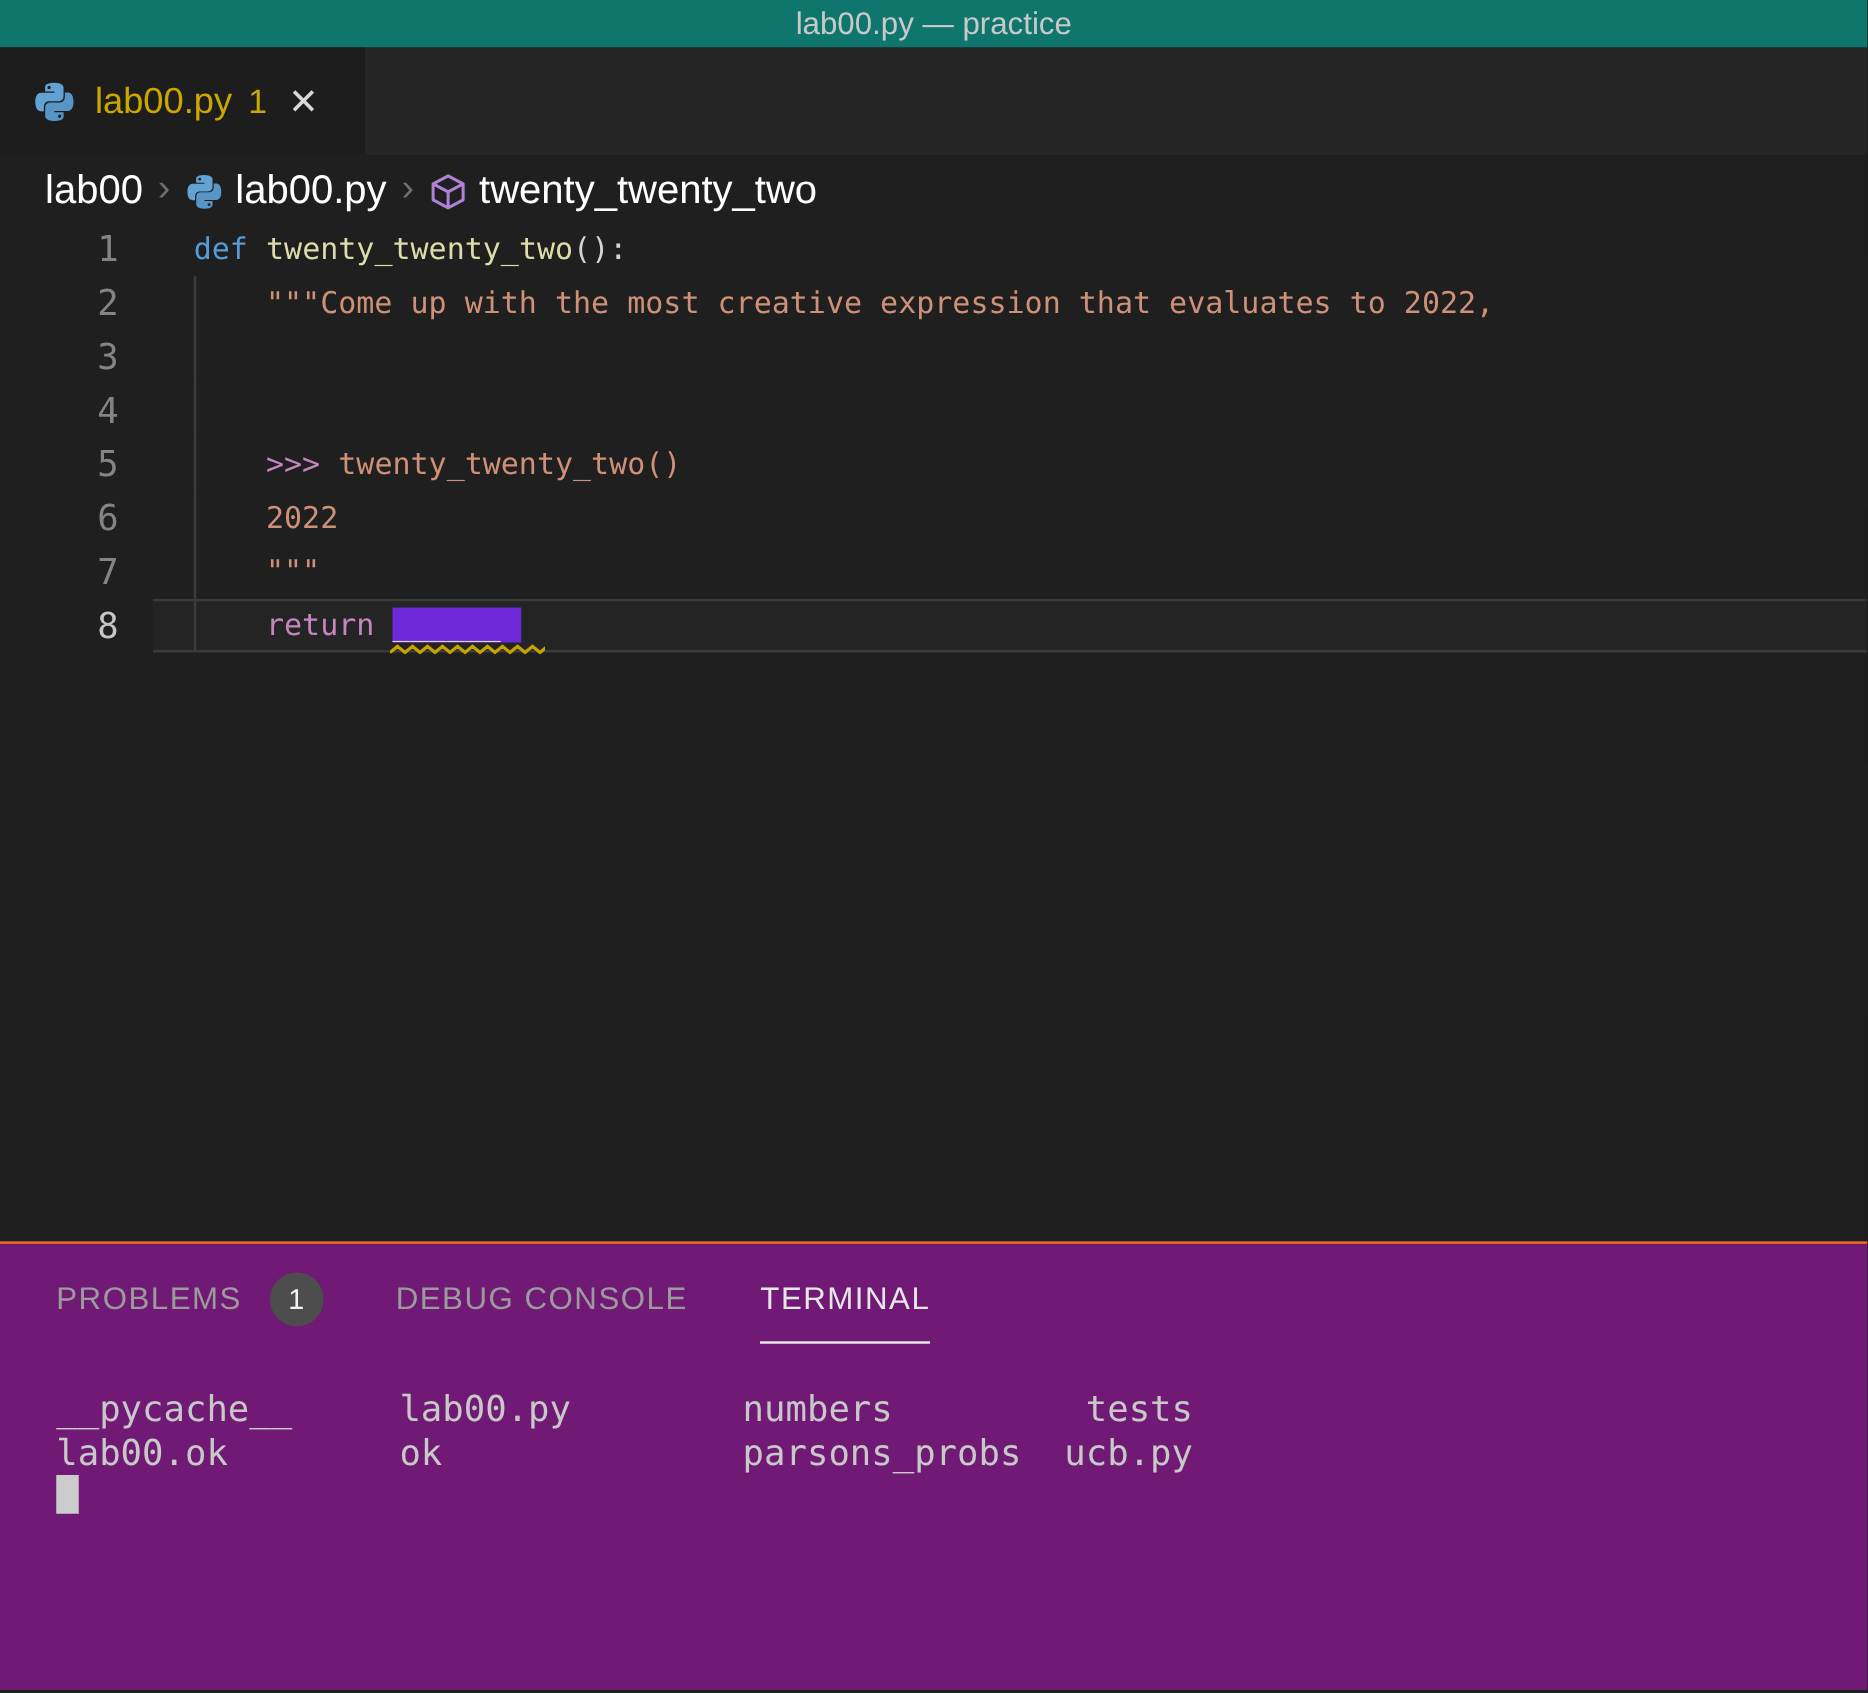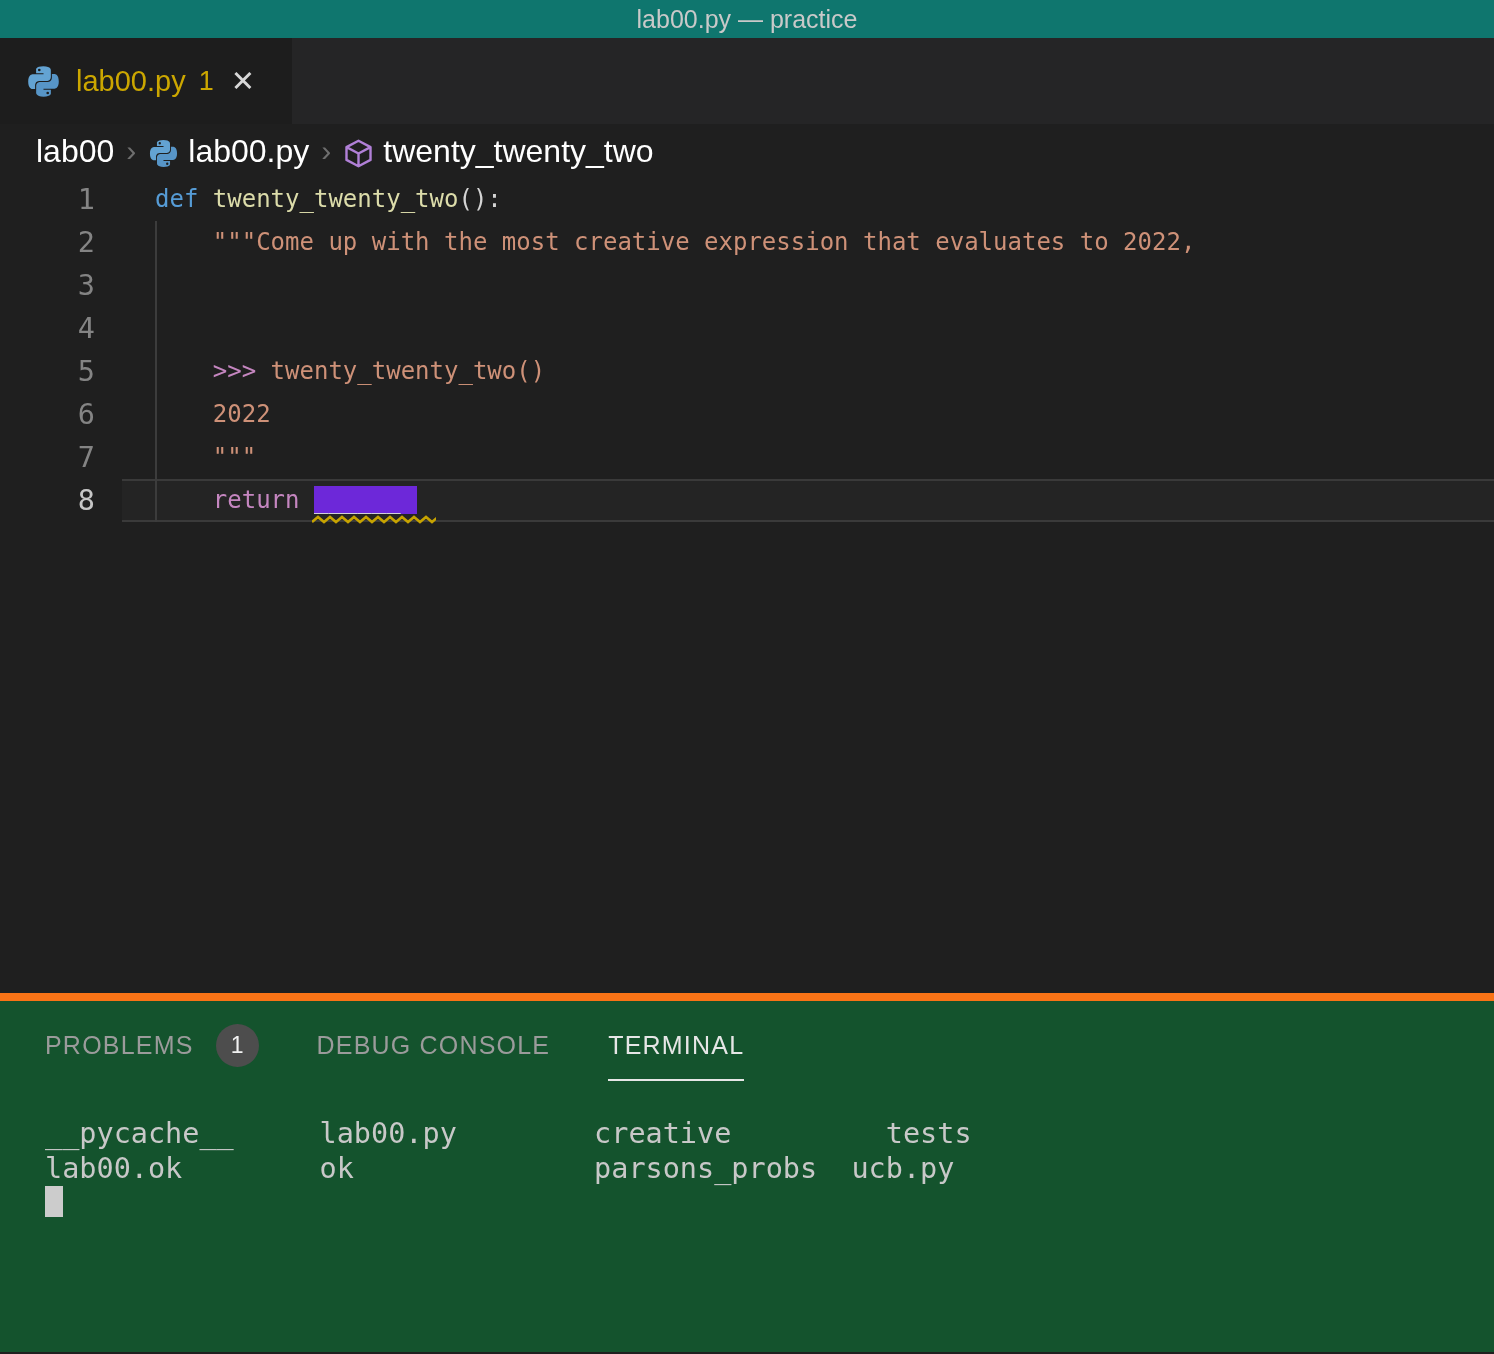--- a/index.html
+++ b/index.html
@@ -39,21 +39,21 @@
   .tok-kw  { color:#569cd6; }
   .tok-fn  { color:#dcdcaa; }
   .tok-pu  { color:#d4d4d4; }
   .tok-st  { color:#ce9178; }
   .tok-kw2 { color:#c586c0; }
   .tok-pl  { color:#d4d4d4; }
   .tok-blank { background:#6d28d9; color:#d6d6d6; padding-right:16px; position:relative; }
   .squiggle { position:absolute; left:-2px; bottom:-10px; pointer-events:none; }
 
   
-  .panel { height:359px; border-top:8px solid #f97316; background:#14532d; }
+  .panel { height:359px; border-top:2px solid #f97316; background:#701a75; }
   .panel-tabs { height:88px; display:flex; align-items:center; padding-left:45px; }
   .ptab { position:relative; height:88px; display:flex; align-items:center;
           margin-right:58px; cursor:pointer; }
   .ptab .plabel { color:#9b9b9b; font-size:25px; letter-spacing:1.2px; }
   .ptab.active .plabel { color:#e6e6e6; }
   .ptab.active::after { content:""; position:absolute; left:0; right:0; bottom:8px;
                         height:2.5px; background:#e6e6e6; }
   .pbadge { margin-left:22px; width:43px; height:43px; border-radius:50%;
             background:#4d4d4d; color:#f2f2f2; font-size:23px;
             display:inline-flex; align-items:center; justify-content:center; }
@@ -141,17 +141,17 @@
         <span class="pbadge">1</span>
       </div>
       <div class="ptab">
         <span class="plabel">DEBUG CONSOLE</span>
       </div>
       <div class="ptab active">
         <span class="plabel">TERMINAL</span>
       </div>
     </div>
   <div class="terminal" id="terminal-lines">
-      <div class="t-line"><span>__pycache__     lab00.py        creative         tests</span></div>
+      <div class="t-line"><span>__pycache__     lab00.py        numbers         tests</span></div>
       <div class="t-line"><span>lab00.ok        ok              parsons_probs  ucb.py</span></div>
       <div class="t-line"><span class="t-cursor"></span></div>
     </div>
 </div>
 
 </body></html>

